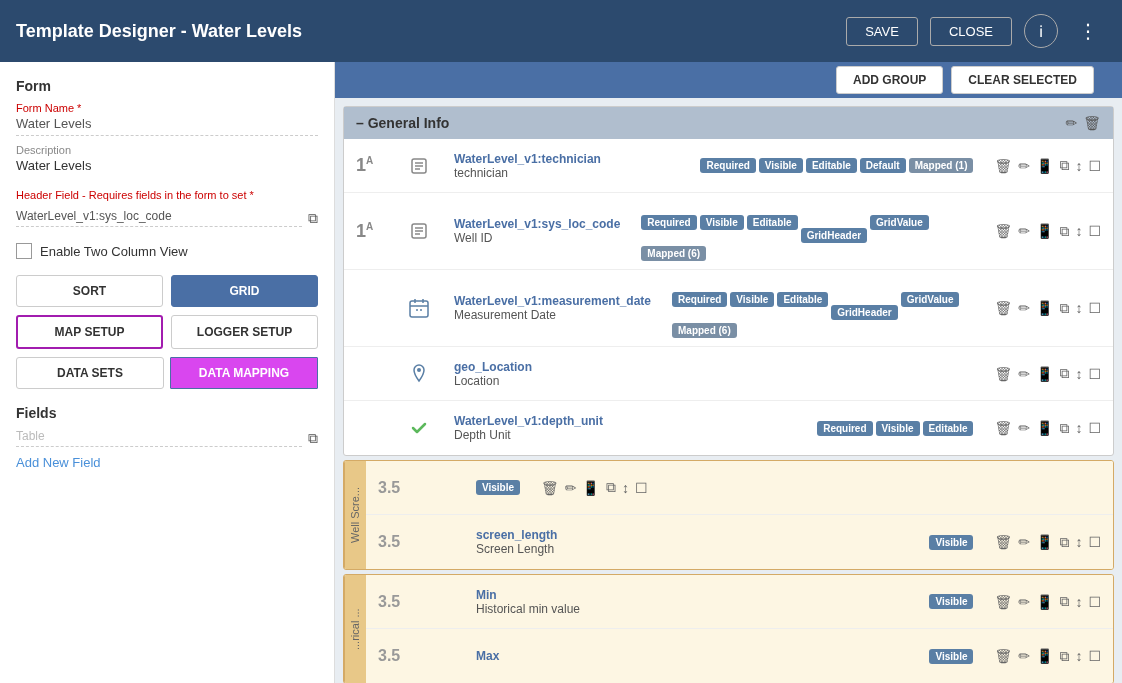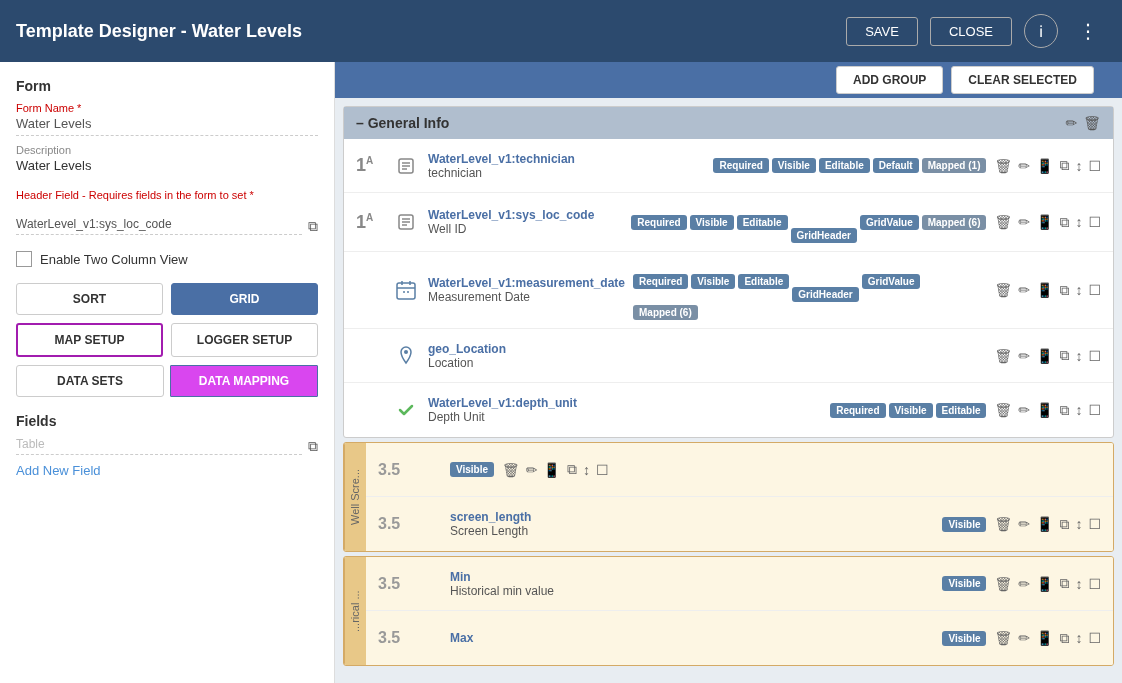--- a/index.html
+++ b/index.html
@@ -89,21 +89,21 @@
       margin-bottom: 2px;
     }
     .form-desc-value {
       font-size: 13px;
       color: #333;
       margin-bottom: 16px;
     }
     .header-field-label {
       font-size: 11px;
       color: #cc0000;
-      margin-bottom: 16px;
+      margin-bottom: 8px;
     }
     .header-field-row {
       display: flex;
       align-items: center;
       gap: 6px;
       margin-bottom: 16px;
     }
     .header-field-value {
       font-size: 12px;
       color: #555;
@@ -258,21 +258,21 @@
       font-size: 14px;
       color: #555;
     }
 
     
     .field-row {
       display: flex;
       align-items: center;
       padding: 8px 12px;
       border-bottom: 1px solid #eee;
-      gap: 8px;
+      gap: 21px;
       min-height: 54px;
     }
     .field-row:last-child { border-bottom: none; }
     .field-number {
       font-size: 18px;
       color: #888;
       font-weight: bold;
       min-width: 28px;
     }
     .field-number sup {

